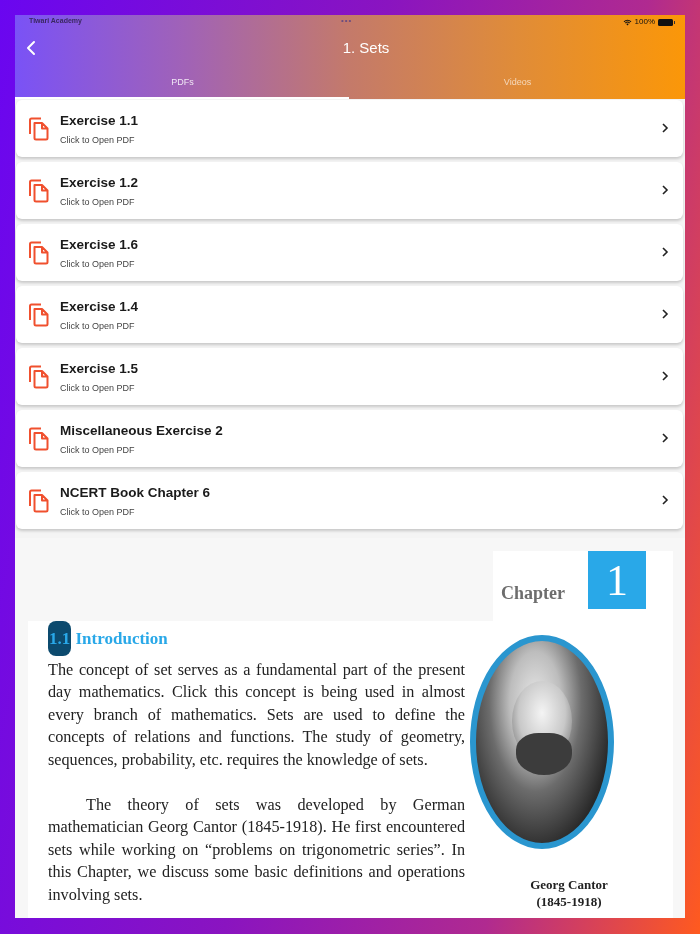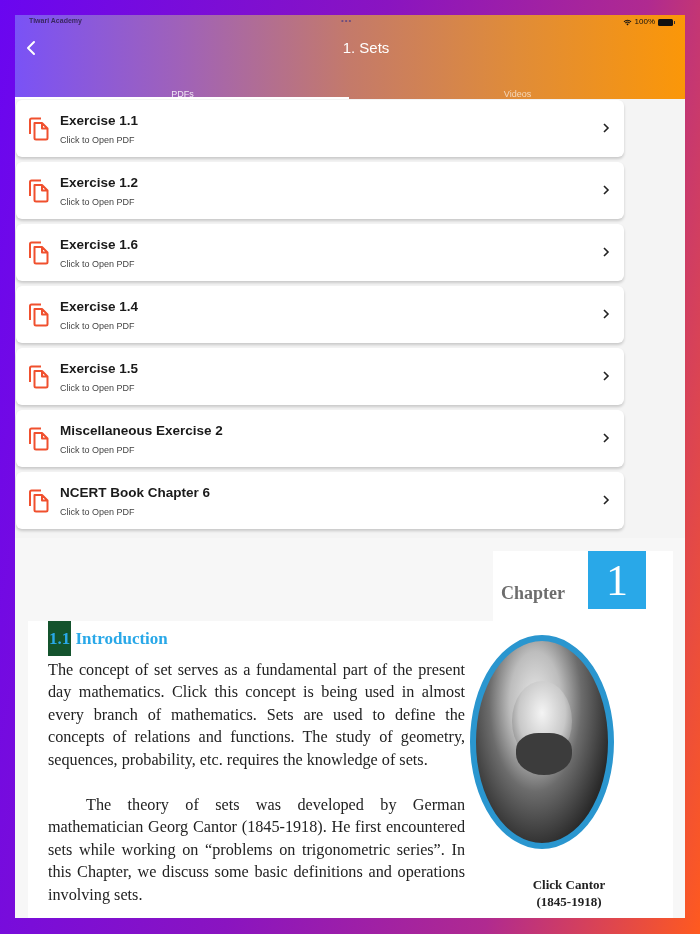--- a/index.html
+++ b/index.html
@@ -19,41 +19,41 @@
   }
   .statusbar { position: absolute; left: 0; top: 0; width: 100%; height: 14px; }
   .status-left { position: absolute; left: 14px; top: 2px; font-size: 7px; color: #3a2860; font-weight: bold; }
   .status-dots { position: absolute; left: 326px; top: 1px; font-size: 8px; color: #6a4c80; letter-spacing: 1px; }
   .status-right { position: absolute; right: 12px; top: 2px; font-size: 8px; color: #111; display: flex; align-items: flex-end; gap: 3px; }
   .battery { width: 15px; height: 7px; background: #111; border-radius: 1.5px; position: relative; }
   .battery::after { content: ""; position: absolute; right: -2px; top: 2px; width: 1.5px; height: 3px; background: #333; }
   .wifi { width: 9px; height: 7px; }
   .back-btn { position: absolute; left: 6px; top: 22px; width: 22px; height: 22px; }
   .title { position: absolute; left: 16px; top: 24px; width: 100%; text-align: center; color: #fff; font-size: 15px; }
-  .tabs { position: absolute; left: 0; top: 56px; width: 100%; height: 28px; display: flex; align-items: flex-end; }
+  .tabs { position: absolute; left: 0; top: 56px; width: 100%; height: 28px; display: flex; }
   .tab { width: 50%; text-align: center; font-size: 9px; color: rgba(255,255,255,0.85); padding-top: 6px; position: relative; cursor: pointer; }
   .tab.inactive { color: rgba(255,255,255,0.65); }
   .tab-indicator { position: absolute; left: 0; bottom: 0; width: 334px; height: 2px; background: #fff; }
   .list { position: absolute; left: 0; top: 85px; width: 670px; }
   .card {
-    position: absolute; left: 1px; width: 608px; height: 57px; background: #fff;
+    position: absolute; left: 1px; width: 667px; height: 57px; background: #fff;
     border-radius: 6px; box-shadow: 0 2px 3px rgba(0,0,0,0.18);
     cursor: pointer;
   }
   .card .icon { position: absolute; left: 12px; top: 17px; width: 22px; height: 24px; }
   .card .name { position: absolute; left: 44px; top: 13px; font-size: 13.5px; font-weight: bold; color: #1a1a1a; }
   .card .sub { position: absolute; left: 44px; top: 35px; font-size: 9px; color: #444; }
   .card .chev { position: absolute; right: 14px; top: 22px; width: 8px; height: 12px; }
   .pdf-view { position: absolute; left: 0; top: 523px; width: 670px; height: 380px; background: #f7f7f7; overflow: hidden; }
   .chapter-box { position: absolute; left: 478px; top: 13px; width: 180px; height: 70px; background: #fff; }
   .chapter-word { position: absolute; left: 8px; top: 32px; font-family: "Liberation Serif", serif; font-size: 18px; font-weight: bold; color: #6d6d6d; }
   .chapter-num { position: absolute; left: 95px; top: 0; width: 58px; height: 58px; background: #29a8e8; color: #fff; font-family: "Liberation Serif", serif; font-size: 44px; text-align: center; line-height: 60px; }
   .page { position: absolute; left: 13px; top: 83px; width: 645px; height: 297px; background: #fff; }
   .sec-head { position: absolute; left: 20px; top: 8px; font-family: "Liberation Serif", serif; font-size: 17px; font-weight: bold; color: #29a8e8; }
-  .sec-num { background: #14532d; padding: 8px 1px; }
+  .sec-num { background: #0c4a6e; padding: 8px 1px; border-radius: 8px; }
   .para { position: absolute; left: 20px; width: 417px; font-family: "Liberation Serif", serif; font-size: 16.2px; line-height: 22.4px; color: #222; text-align: justify; }
   .para1 { top: 38px; }
   .para2 { top: 173px; text-indent: 38px; }
   .portrait { position: absolute; left: 442px; top: 14px; width: 144px; height: 214px; border-radius: 50%; border: 6px solid #2a96cf;
     background: radial-gradient(ellipse at 45% 30%, #e8e8e8 0%, #bdbdbd 25%, #6c6c6c 45%, #2a2a2a 75%, #111 100%); }
   .portrait-face { position: absolute; left: 36px; top: 40px; width: 60px; height: 80px; border-radius: 50%; background: radial-gradient(ellipse at 50% 40%, #f4f4f4 0%, #c8c8c8 55%, #666 100%); }
   .portrait-beard { position: absolute; left: 40px; top: 92px; width: 56px; height: 42px; border-radius: 40% 40% 50% 50%; background: #3c3c3c; }
   .caption { position: absolute; left: 470px; top: 255px; width: 142px; text-align: center; font-family: "Liberation Serif", serif; font-size: 13px; font-weight: bold; color: #222; line-height: 17px; }
 </style>
 </head>
@@ -177,18 +177,18 @@
         <span class="sec-num">1.1</span>
         <span>Introduction</span>
       </div>
       <div class="para para1">The concept of set serves as a fundamental part of the present day mathematics. Click this concept is being used in almost every branch of mathematics. Sets are used to define the concepts of relations and functions. The study of geometry, sequences, probability, etc. requires the knowledge of sets.</div>
       <div class="para para2">The theory of sets was developed by German mathematician Georg Cantor (1845-1918). He first encountered sets while working on “problems on trigonometric series”. In this Chapter, we discuss some basic definitions and operations involving sets.</div>
       <div class="portrait">
         <div class="portrait-face"></div>
         <div class="portrait-beard"></div>
       </div>
       <div class="caption">
-        <div>Click Cantor</div>
+        <div>Georg Cantor</div>
         <div>(1845-1918)</div>
       </div>
     </div>
   </div>
 </div>
 
 </body></html>

